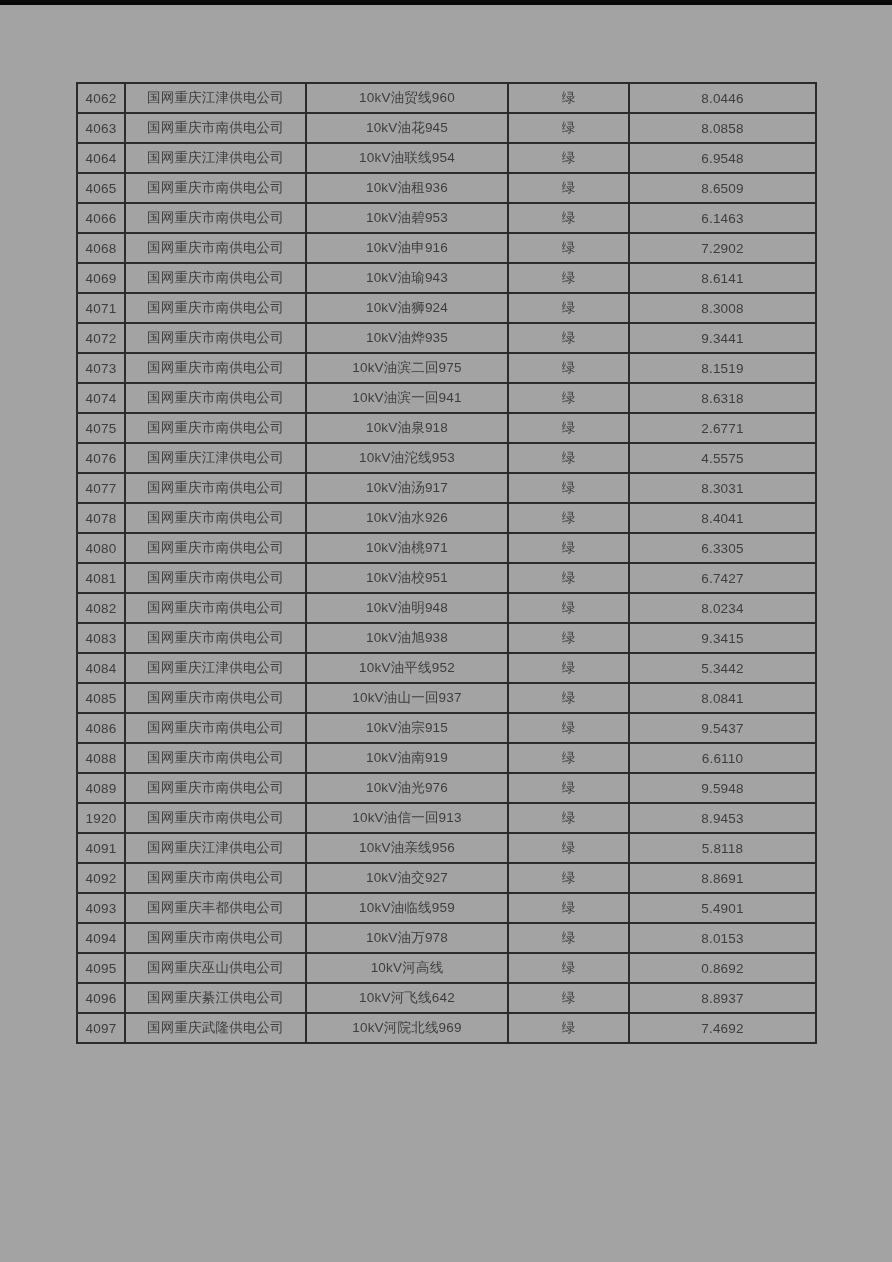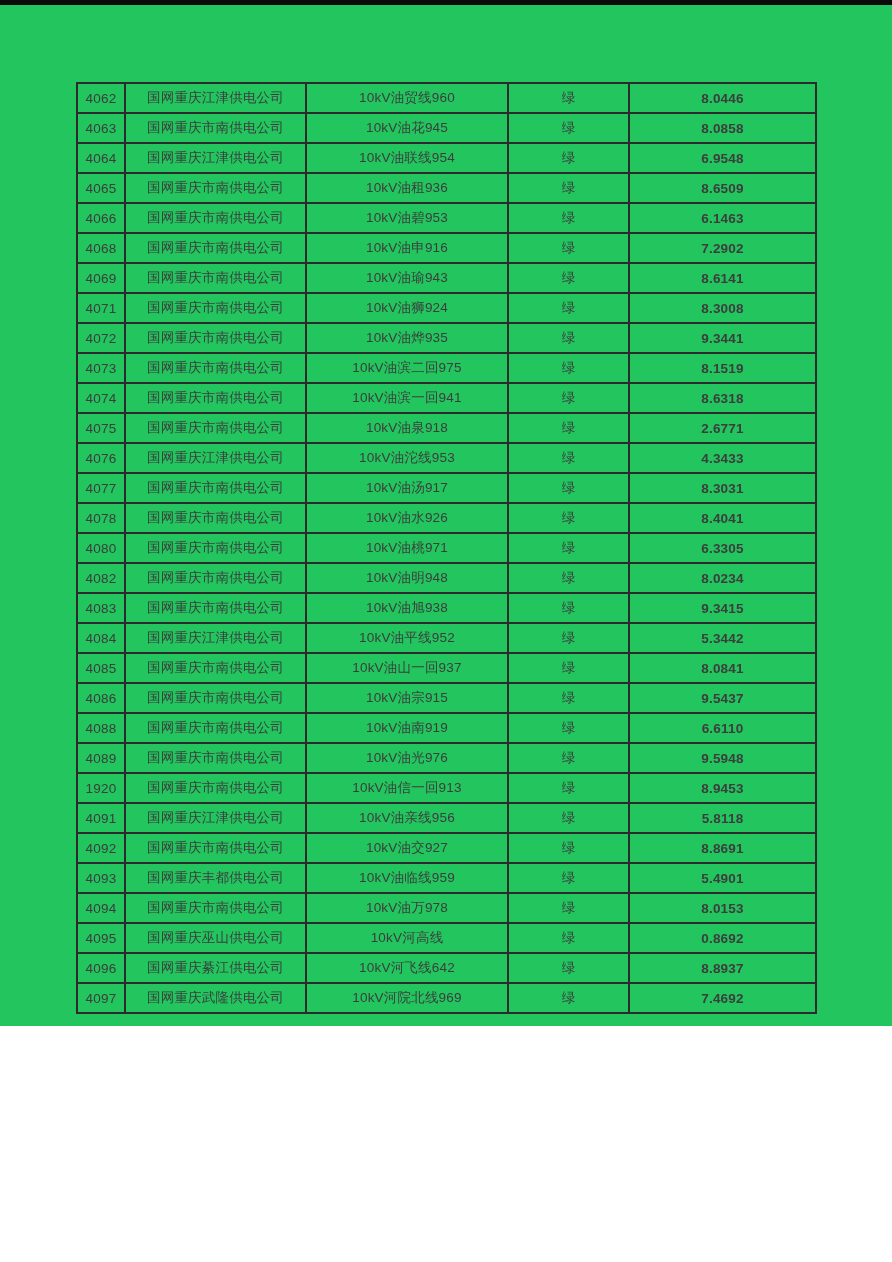--- a/index.html
+++ b/index.html
@@ -4,22 +4,22 @@
 <style>
   html, body {
     margin: 0;
     padding: 0;
     background: #ffffff;
     font-family: "Liberation Sans", "DejaVu Sans", sans-serif;
   }
   .page {
     position: relative;
     width: 892px;
-    height: 1026px;
-    background: #22c55e;
+    height: 1262px;
+    background: #a3a3a3;
     overflow: hidden;
   }
   .top-edge-bar {
     position: absolute;
     top: 0;
     left: 0;
     width: 892px;
     height: 5px;
     background: #0a0a0a;
   }
@@ -37,21 +37,21 @@
     padding: 0 2px;
     text-align: center;
     vertical-align: middle;
     font-size: 13.5px;
     color: #3d3d3d;
     letter-spacing: 0.2px;
     white-space: nowrap;
     overflow: hidden;
   }
   td.c-serial { font-size: 13.5px; color: #3a3a3a; }
-  td.c-value  { font-variant-numeric: tabular-nums; font-weight: bold; }
+  td.c-value  { font-variant-numeric: tabular-nums; }
 </style>
 </head>
 <body>
 
 <div class="page">
   <div class="top-edge-bar"></div>
 
   <table class="data-table">
     <colgroup>
       <col style="width:48px">
@@ -157,21 +157,21 @@
     <td class="c-line">10kV油泉918</td>
     <td class="c-status">绿</td>
     <td class="c-value">2.6771</td>
   </tr>
 
   <tr>
     <td class="c-serial">4076</td>
     <td class="c-company">国网重庆江津供电公司</td>
     <td class="c-line">10kV油沱线953</td>
     <td class="c-status">绿</td>
-    <td class="c-value">4.3433</td>
+    <td class="c-value">4.5575</td>
   </tr>
 
   <tr>
     <td class="c-serial">4077</td>
     <td class="c-company">国网重庆市南供电公司</td>
     <td class="c-line">10kV油汤917</td>
     <td class="c-status">绿</td>
     <td class="c-value">8.3031</td>
   </tr>
 
@@ -185,20 +185,27 @@
 
 
   <tr>
     <td class="c-serial">4080</td>
     <td class="c-company">国网重庆市南供电公司</td>
     <td class="c-line">10kV油桃971</td>
     <td class="c-status">绿</td>
     <td class="c-value">6.3305</td>
   </tr>
 
+  <tr>
+    <td class="c-serial">4081</td>
+    <td class="c-company">国网重庆市南供电公司</td>
+    <td class="c-line">10kV油校951</td>
+    <td class="c-status">绿</td>
+    <td class="c-value">6.7427</td>
+  </tr>
 
   <tr>
     <td class="c-serial">4082</td>
     <td class="c-company">国网重庆市南供电公司</td>
     <td class="c-line">10kV油明948</td>
     <td class="c-status">绿</td>
     <td class="c-value">8.0234</td>
   </tr>
 
   <tr>

